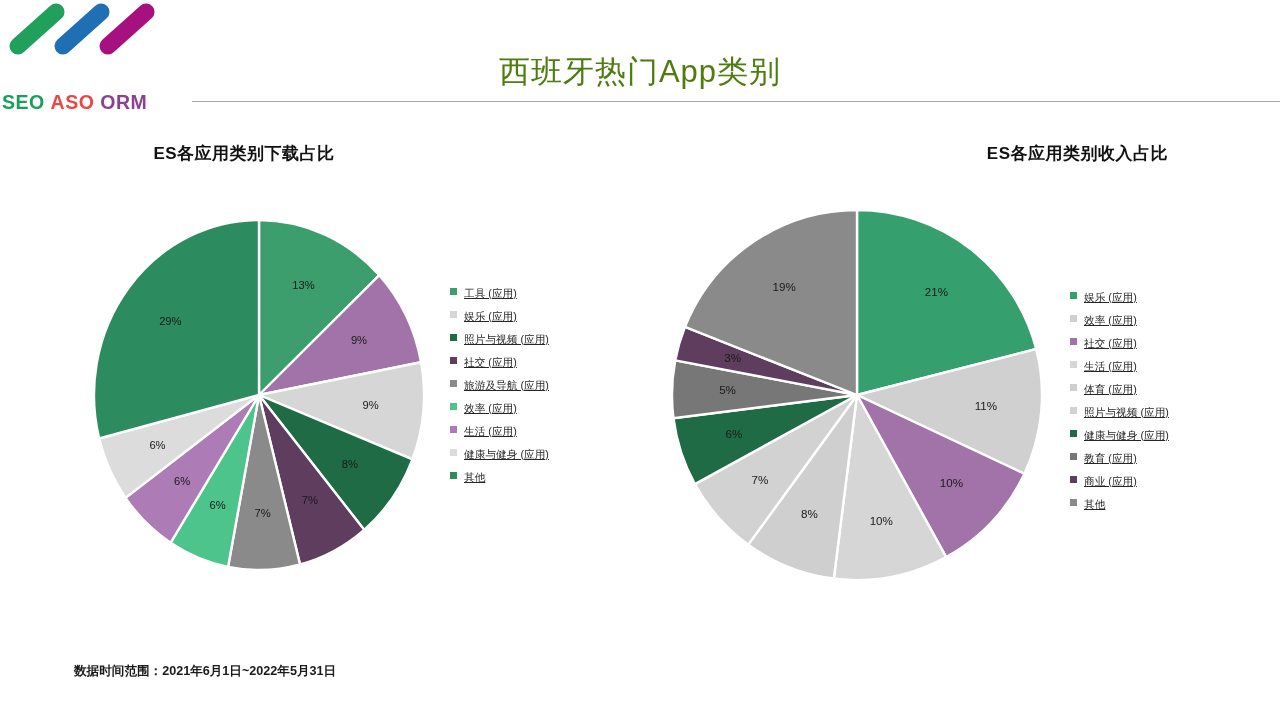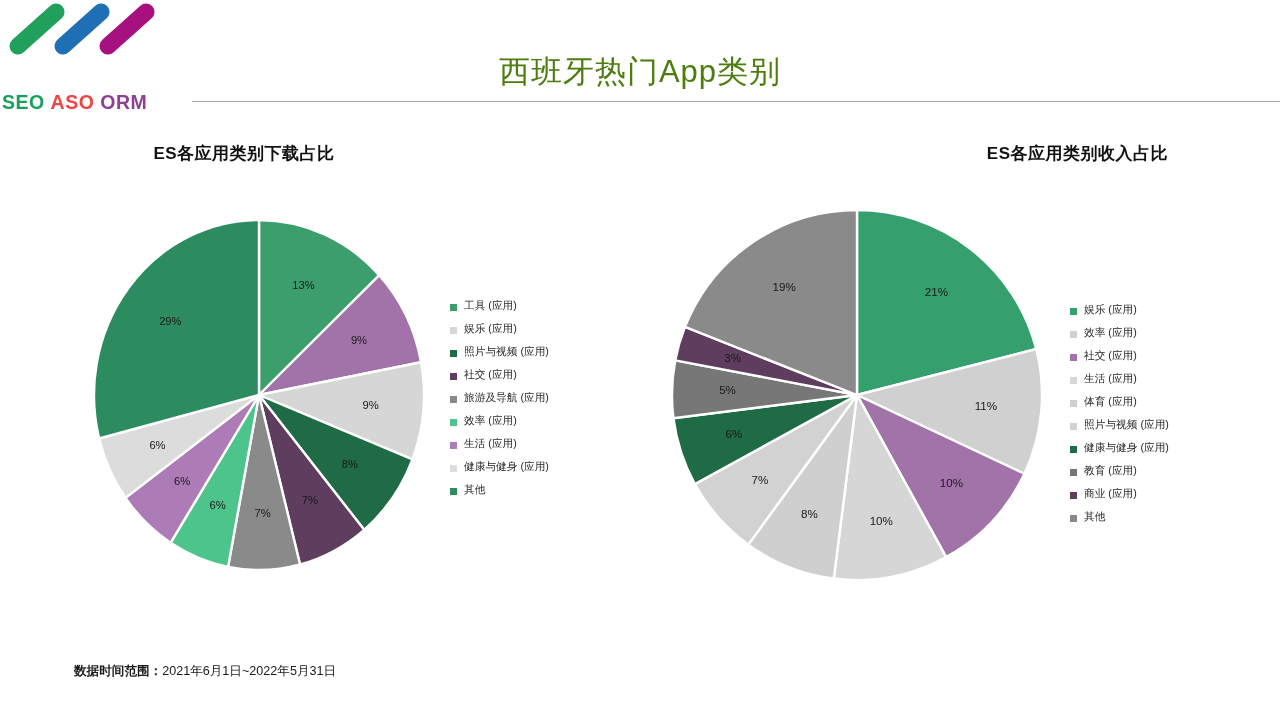--- a/index.html
+++ b/index.html
@@ -99,45 +99,46 @@
     dominant-baseline: middle;
   }
   #pie-wrap-right .pie-label { font-size: 11.6px; }
 
   
   .legend { position: absolute; }
   #legend-left  { left: 390px; top: 168px; width: 180px; }
   #legend-right { left: 420px; top: 172px; width: 190px; }
   .legend-item {
     display: flex;
-    align-items: flex-end;
+    align-items: flex-start;
     height: 23px;
     font-size: 10.7px;
     color: #262626;
     white-space: nowrap;
+    text-decoration: underline;
   }
   .legend-swatch {
     width: 7px;
     height: 7px;
     margin-right: 7px;
     flex: 0 0 auto;
   }
   .legend-label { line-height: 1; }
 
   
   #footer {
     position: absolute;
     left: 74px;
     top: 663px;
     font-size: 12.6px;
     color: #1a1a1a;
     white-space: nowrap;
   }
   #footer-label { font-weight: bold; }
-  #footer-value { font-weight: normal; margin-top: 36px; }
+  #footer-value { font-weight: bold; margin-top: 36px; }
 </style>
 </head>
 <body>
 
 <div id="logo">
   <svg id="logo-mark" viewBox="0 0 172 54">
     <g stroke-linecap="round" stroke-width="17" fill="none">
       <line x1="16" y1="44" x2="54" y2="10" stroke="#21a05c"></line>
       <line x1="61" y1="44" x2="99" y2="10" stroke="#1f6fb4"></line>
       <line x1="106" y1="44" x2="144" y2="10" stroke="#a6107f"></line>

